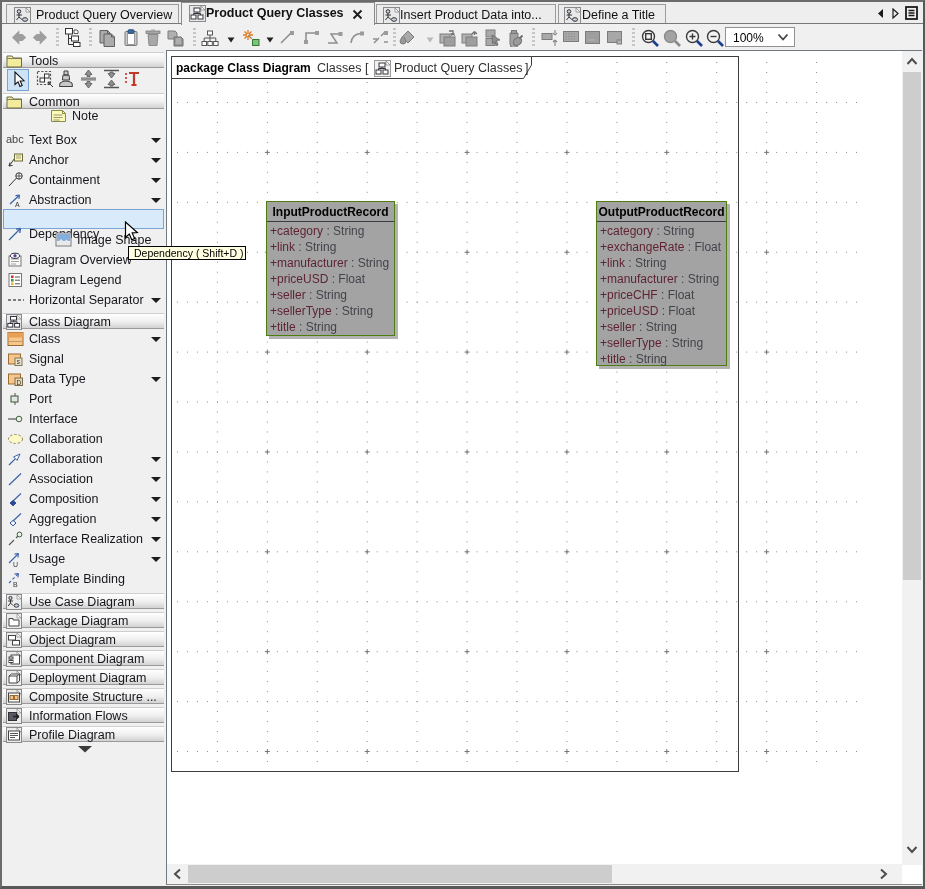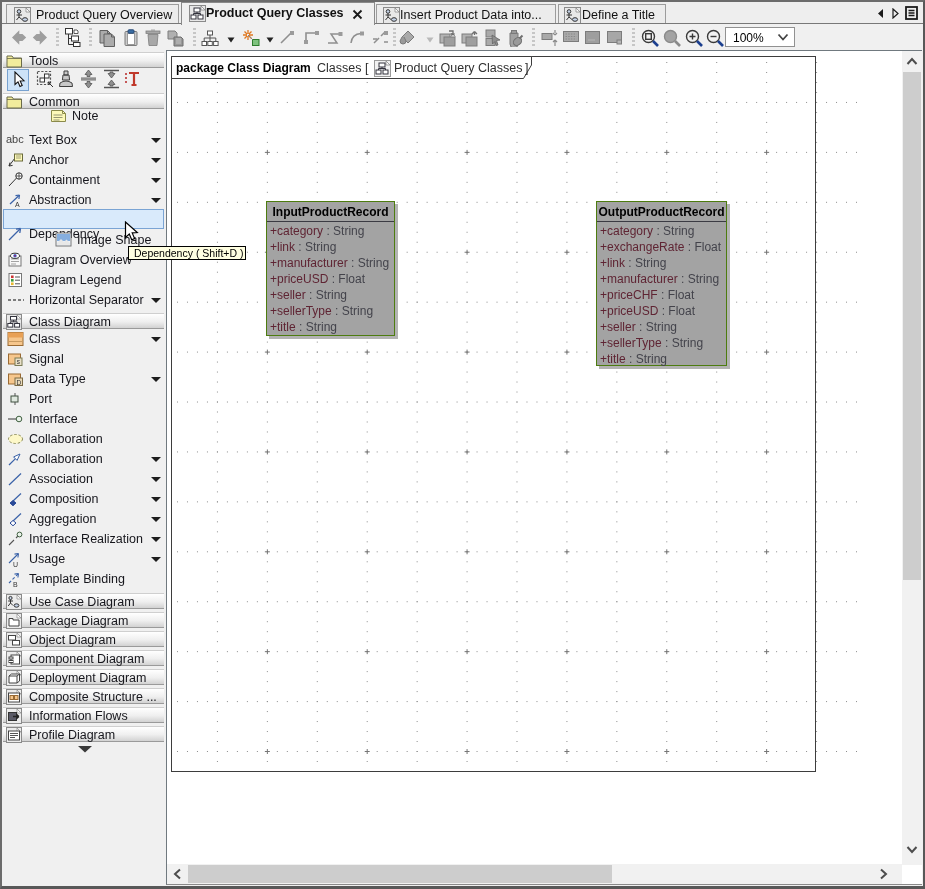--- a/index.html
+++ b/index.html
@@ -28,21 +28,21 @@
 .pitem .txt { position:absolute; left:27px; top:3px; font-size:12.5px; color:#16161c; white-space:nowrap; }
 .pitem .ic { position:absolute; left:5px; top:2px; }
 .pitem .dd { position:absolute; right:5px; top:8px; width:0; height:0; border-left:5px solid transparent; border-right:5px solid transparent; border-top:5px solid #1c1c1c; }
 
 #pane { left:166px; top:50px; width:756px; height:835px; border-left:1px solid #70797f; border-top:1px solid #70797f; border-bottom:1px solid #8a8a8a; background:#ffffff; }
 #vscroll { position:absolute; right:0px; top:0px; width:20px; height:814px; background:#f1f1f1; }
 #vthumb { position:absolute; left:1px; top:21px; width:18px; height:508px; background:#cdcdcd; }
 #hscroll { position:absolute; left:0px; bottom:0px; width:735px; height:20px; background:#f1f1f1; }
 #hthumb { position:absolute; left:21px; top:1px; width:424px; height:18px; background:#cdcdcd; }
 
-#frame { position:absolute; left:4px; top:5px; width:645px; height:716px; border:1px solid #3d3d3d; }
+#frame { position:absolute; left:4px; top:5px; width:568px; height:716px; border:1px solid #3d3d3d; }
 #grid { position:absolute; left:0px; top:0px; width:688px; height:713px; }
 
 .uml { position:absolute; background:#a3a3a3; border:1px solid #4d7c0f; box-shadow:3px 3px 0px #b3b3b3; }
 .uml .title { display:block; text-align:center; font-weight:bold; font-size:12px; color:#000; border-bottom:1px solid #3b3b43; height:20px; line-height:20px; }
 .uml .attrs { display:block; padding:1px 0 0 3px; }
 .uml .attrs div { font-size:12px; height:16px; line-height:16px; white-space:nowrap; color:#5f2433; }
 .an { color:#5f2433; }
 .at { color:#43434b; }
 
 #tooltip { left:128px; top:246px; width:118px; height:14px; background:#ffffe1; border:1px solid #000; z-index:60; font-size:10.5px; color:#000; line-height:12px; padding-left:5px; white-space:nowrap; }

